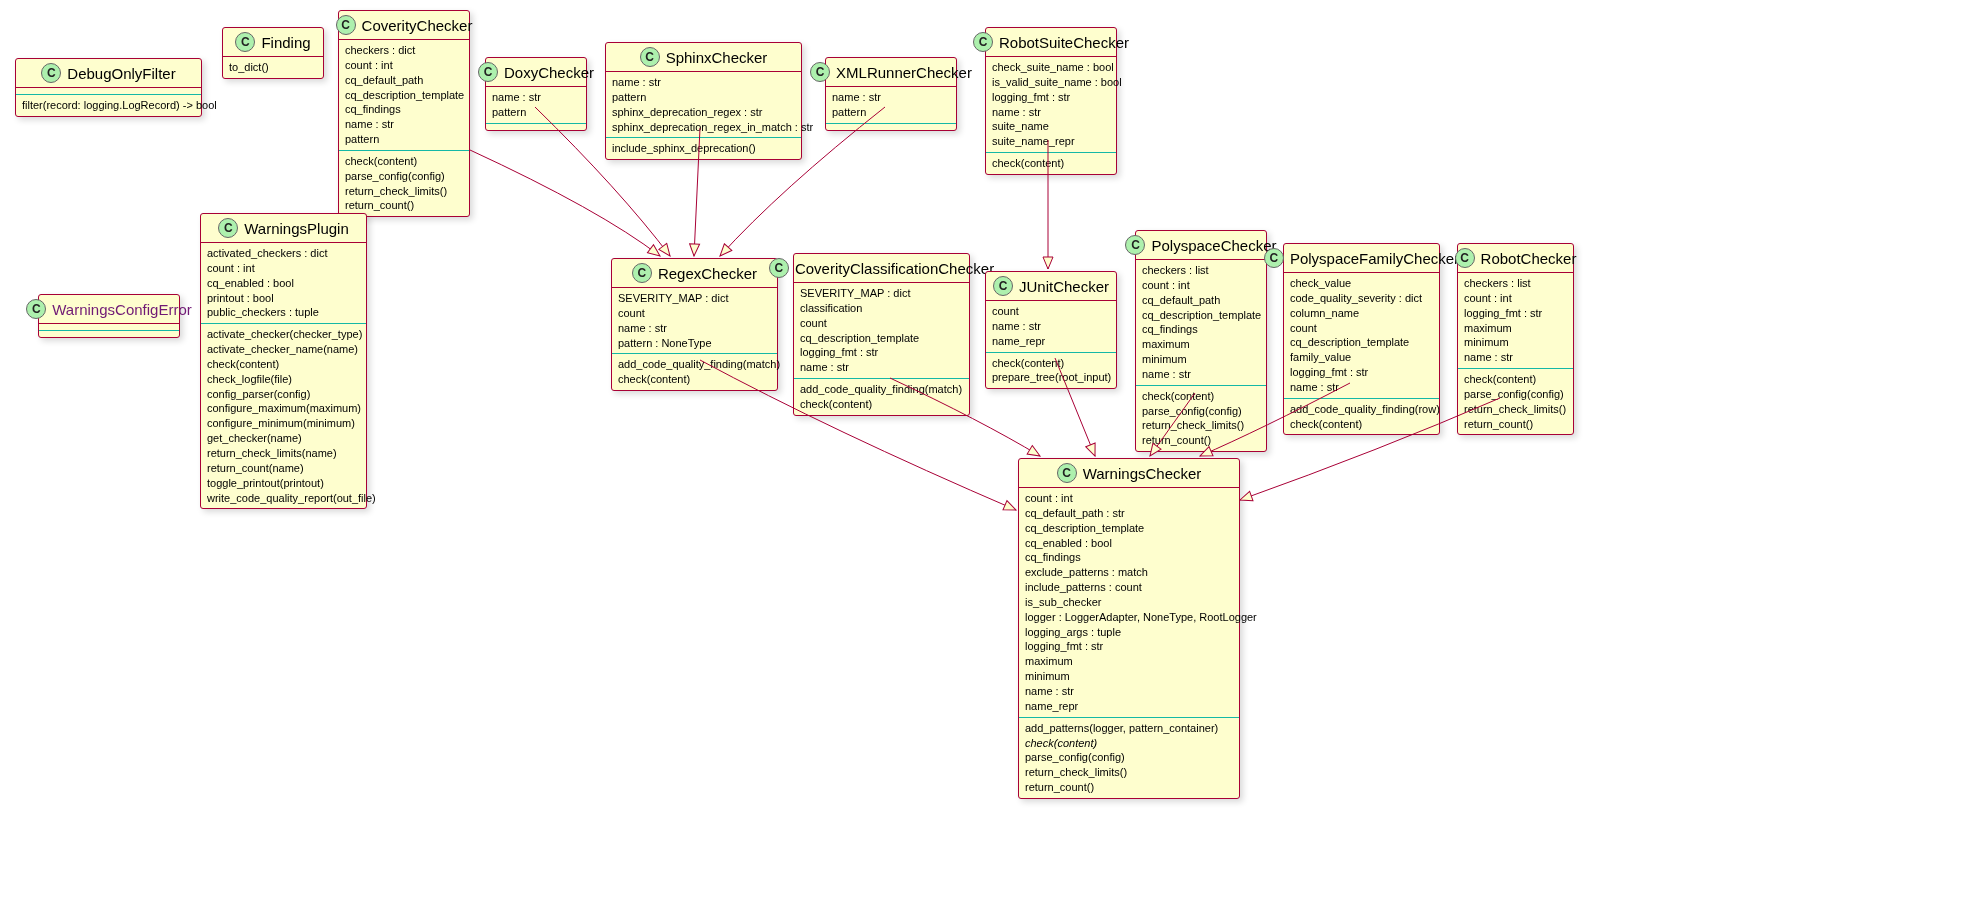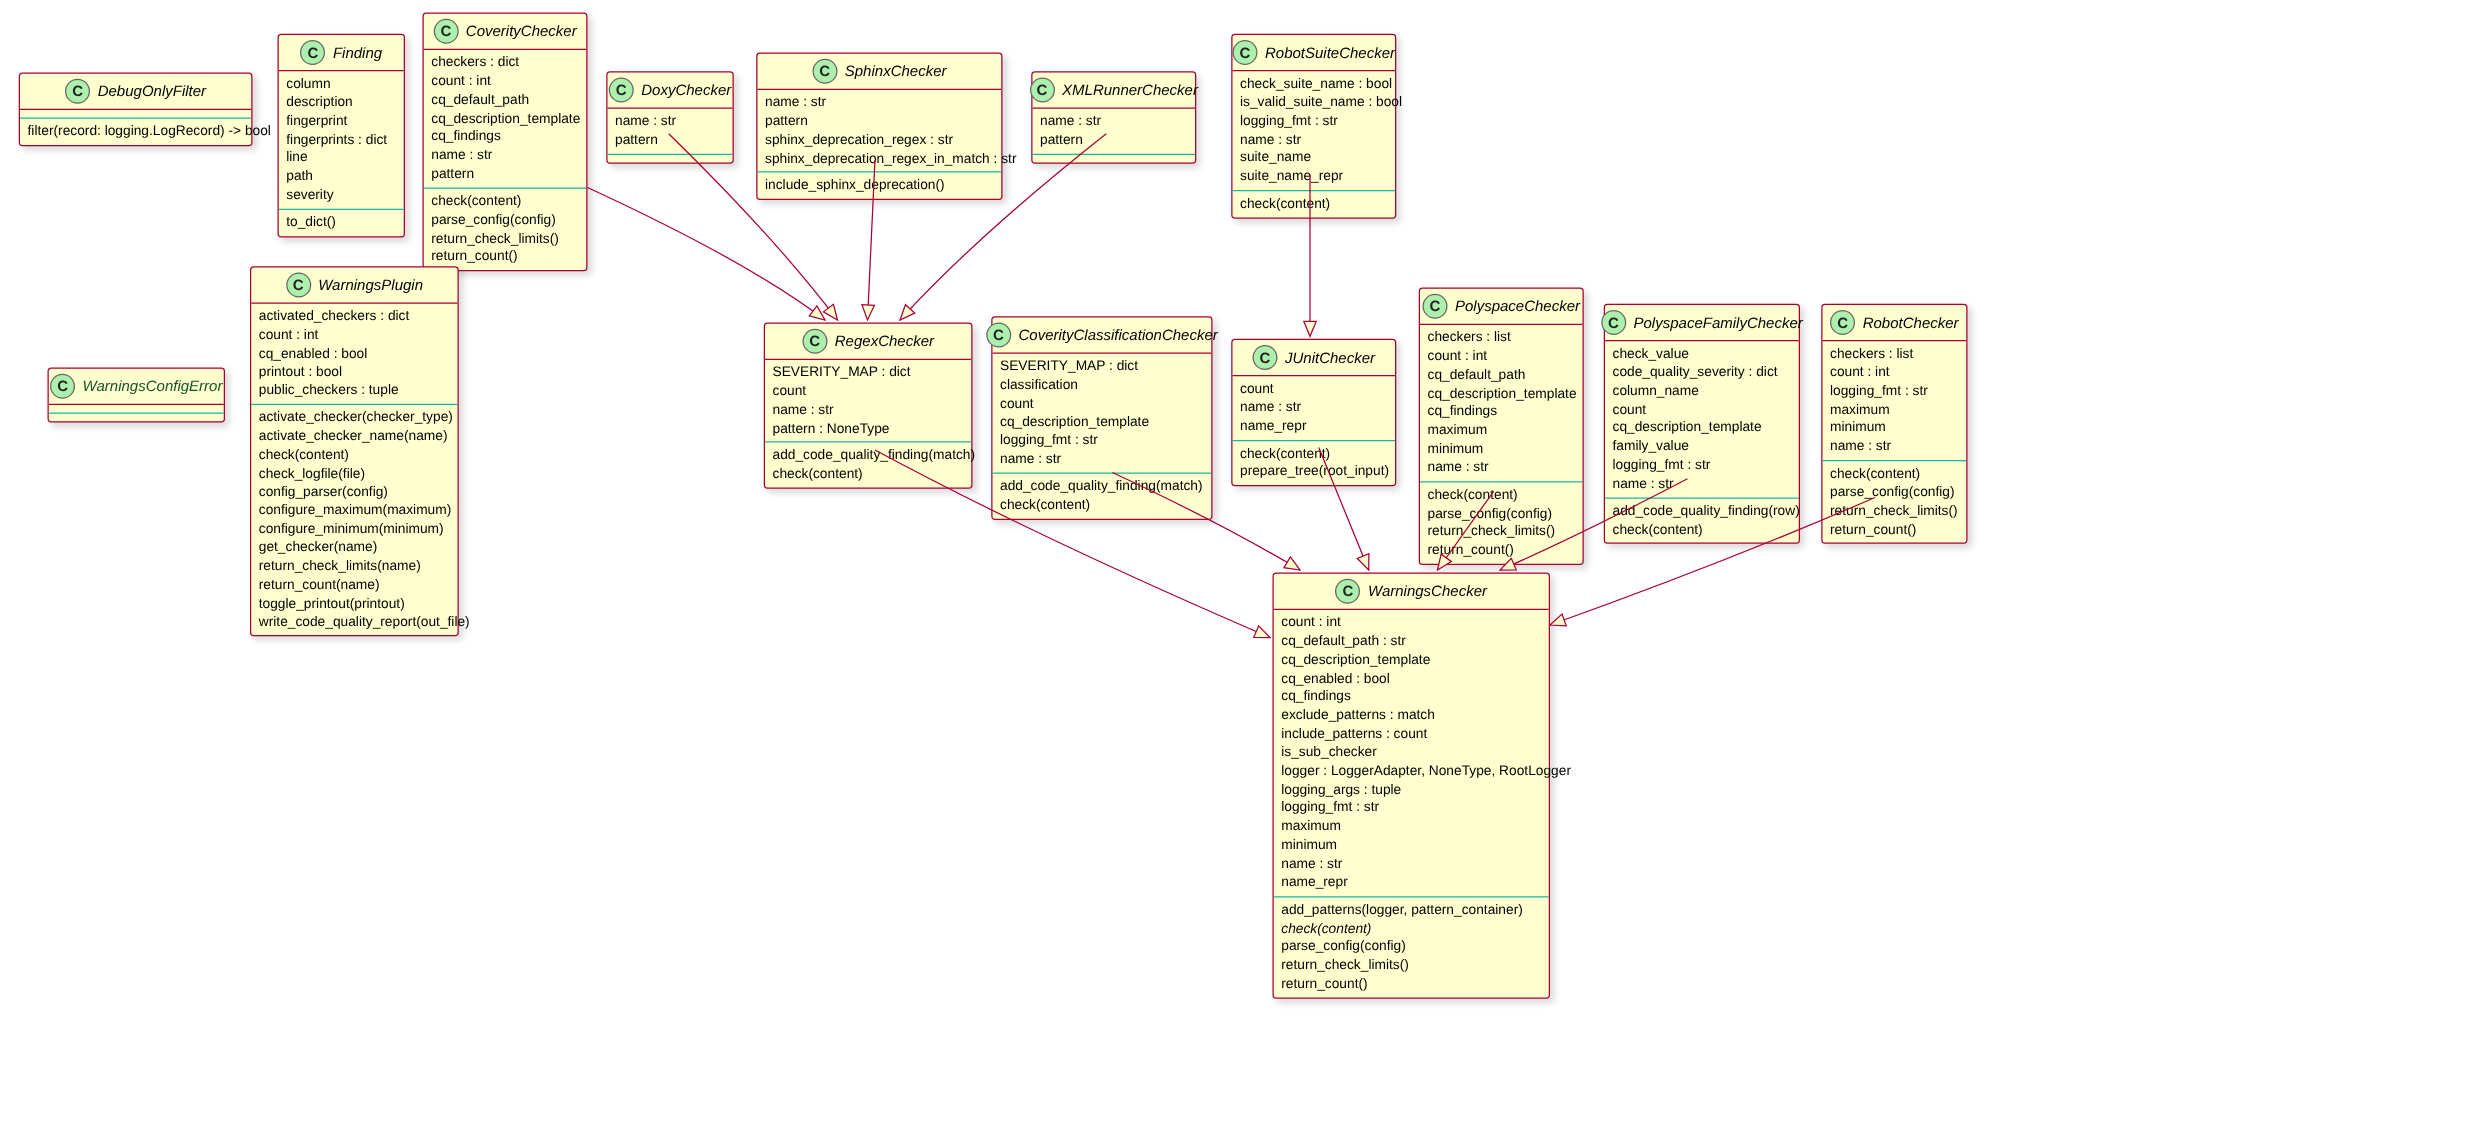--- a/index.html
+++ b/index.html
@@ -35,25 +35,24 @@
     border: 1px solid #666;
     display: inline-flex;
     align-items: center;
     justify-content: center;
     font-weight: bold;
     font-size: 12px;
     color: #222;
     flex-shrink: 0;
   }
   .class-name {
-    font-size: 12px;
+    font-size: 15px;
     white-space: nowrap;
-    font-style: italic;
-  }
-  .class-name.error { color: #14532d; }
+  }
+  .class-name.error { color: #701a75; }
   .class-section {
     padding: 3px 6px;
     border-bottom: 1px solid #14b8a6;
     line-height: 1.35;
   }
   .class-section:last-child { border-bottom: none; }
   .class-section div { white-space: nowrap; }
   .italic { font-style: italic; }
   svg.connectors {
     position: absolute;
@@ -73,29 +72,20 @@
   <div class="class-section">
     <div>filter(record: logging.LogRecord) -&gt; bool</div>
   </div>
 </div>
 
 <div class="class-box" style="left:222px; top:27px; width:100px;">
   <div class="class-header">
       <span class="class-icon">C</span>
       <span class="class-name">Finding</span>
     </div>
-  <div class="class-section">
-    <div>column</div>
-    <div>description</div>
-    <div>fingerprint</div>
-    <div>fingerprints : dict</div>
-    <div>line</div>
-    <div>path</div>
-    <div>severity</div>
-  </div>
   <div class="class-section">
       <div>to_dict()</div>
     </div>
 </div>
 
 <div class="class-box" style="left:338px; top:10px; width:130px;">
   <div class="class-header">
       <span class="class-icon">C</span>
       <span class="class-name">CoverityChecker</span>
     </div>

